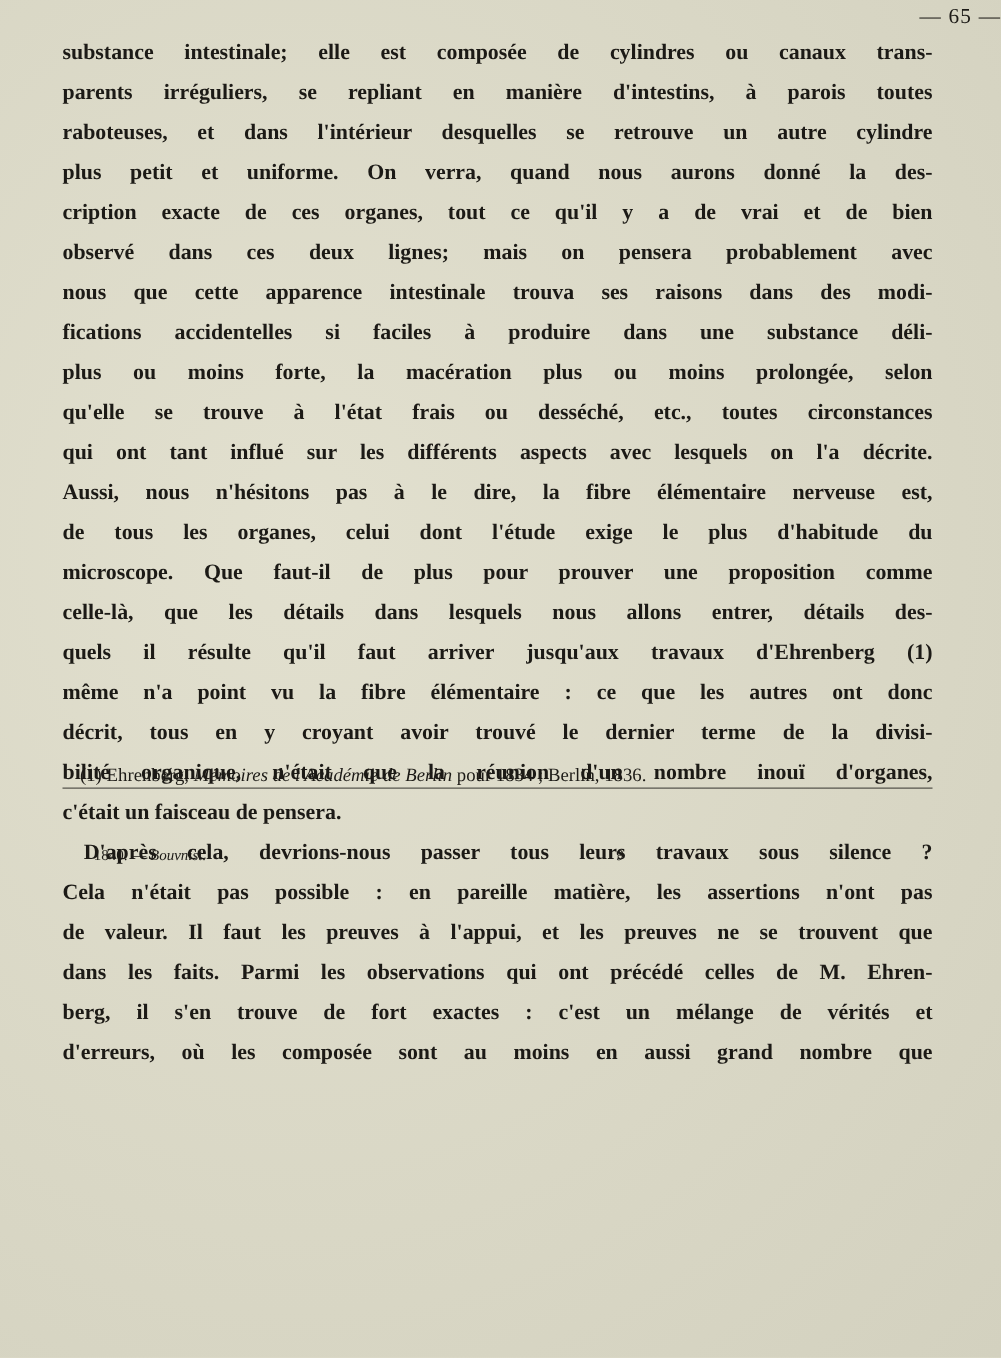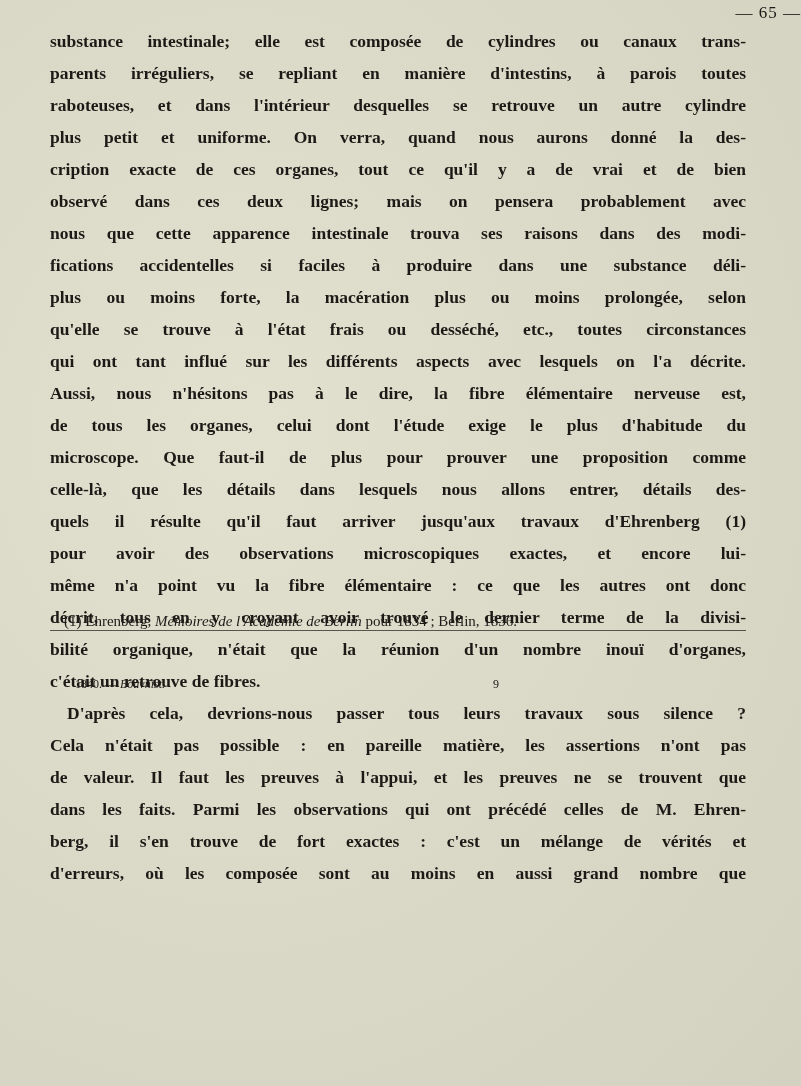--- a/index.html
+++ b/index.html
@@ -98,25 +98,24 @@
   <span class="line">nous que cette apparence intestinale trouva ses raisons dans des modi-</span>
   <span class="line">fications accidentelles si faciles à produire dans une substance déli-</span>
   <span class="line">plus ou moins forte, la macération plus ou moins prolongée, selon</span>
   <span class="line">qu'elle se trouve à l'état frais ou desséché, etc., toutes circonstances</span>
   <span class="line">qui ont tant influé sur les différents aspects avec lesquels on l'a décrite.</span>
   <span class="line">Aussi, nous n'hésitons pas à le dire, la fibre élémentaire nerveuse est,</span>
   <span class="line">de tous les organes, celui dont l'étude exige le plus d'habitude du</span>
   <span class="line">microscope. Que faut-il de plus pour prouver une proposition comme</span>
   <span class="line">celle-là, que les détails dans lesquels nous allons entrer, détails des-</span>
   <span class="line">quels il résulte qu'il faut arriver jusqu'aux travaux d'Ehrenberg (1)</span>
-  <span class="line">pour avoir des observations microscopiques exactes, et encore lui-</span>
   <span class="line">même n'a point vu la fibre élémentaire : ce que les autres ont donc</span>
   <span class="line">décrit, tous en y croyant avoir trouvé le dernier terme de la divisi-</span>
   <span class="line">bilité organique, n'était que la réunion d'un nombre inouï d'organes,</span>
-  <span class="line last">c'était un retrouve de fibres.</span>
+  <span class="line last">c'était un faisceau de pensera.</span>
   <span class="line indent">D'après cela, devrions-nous passer tous leurs travaux sous silence ?</span>
   <span class="line">Cela n'était pas possible : en pareille matière, les assertions n'ont pas</span>
   <span class="line">de valeur. Il faut les preuves à l'appui, et les preuves ne se trouvent que</span>
   <span class="line">dans les faits. Parmi les observations qui ont précédé celles de M. Ehren-</span>
   <span class="line">berg, il s'en trouve de fort exactes : c'est un mélange de vérités et</span>
   <span class="line">d'erreurs, où les composée sont au moins en aussi grand nombre que</span>
 </div>
 
 <div class="rule"></div>
 

